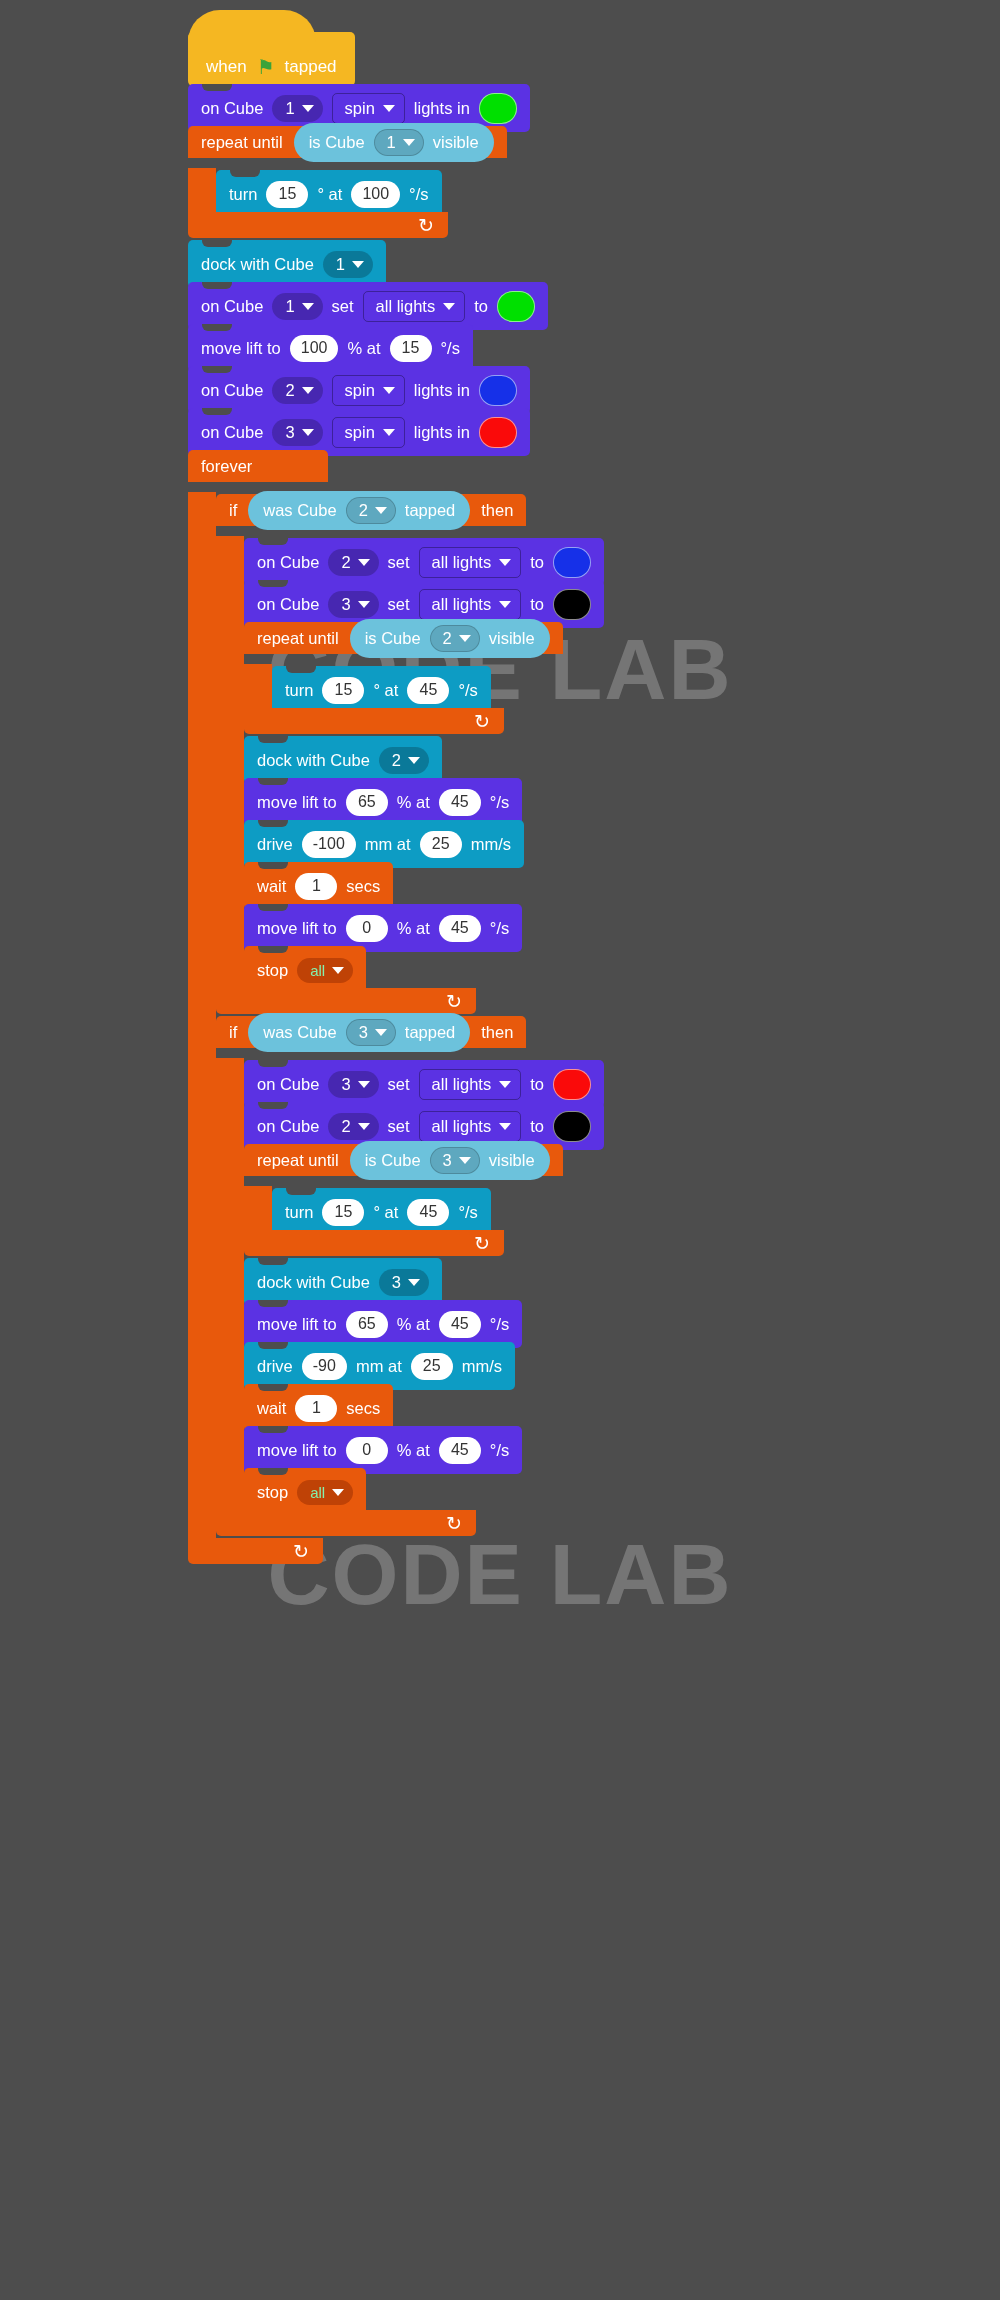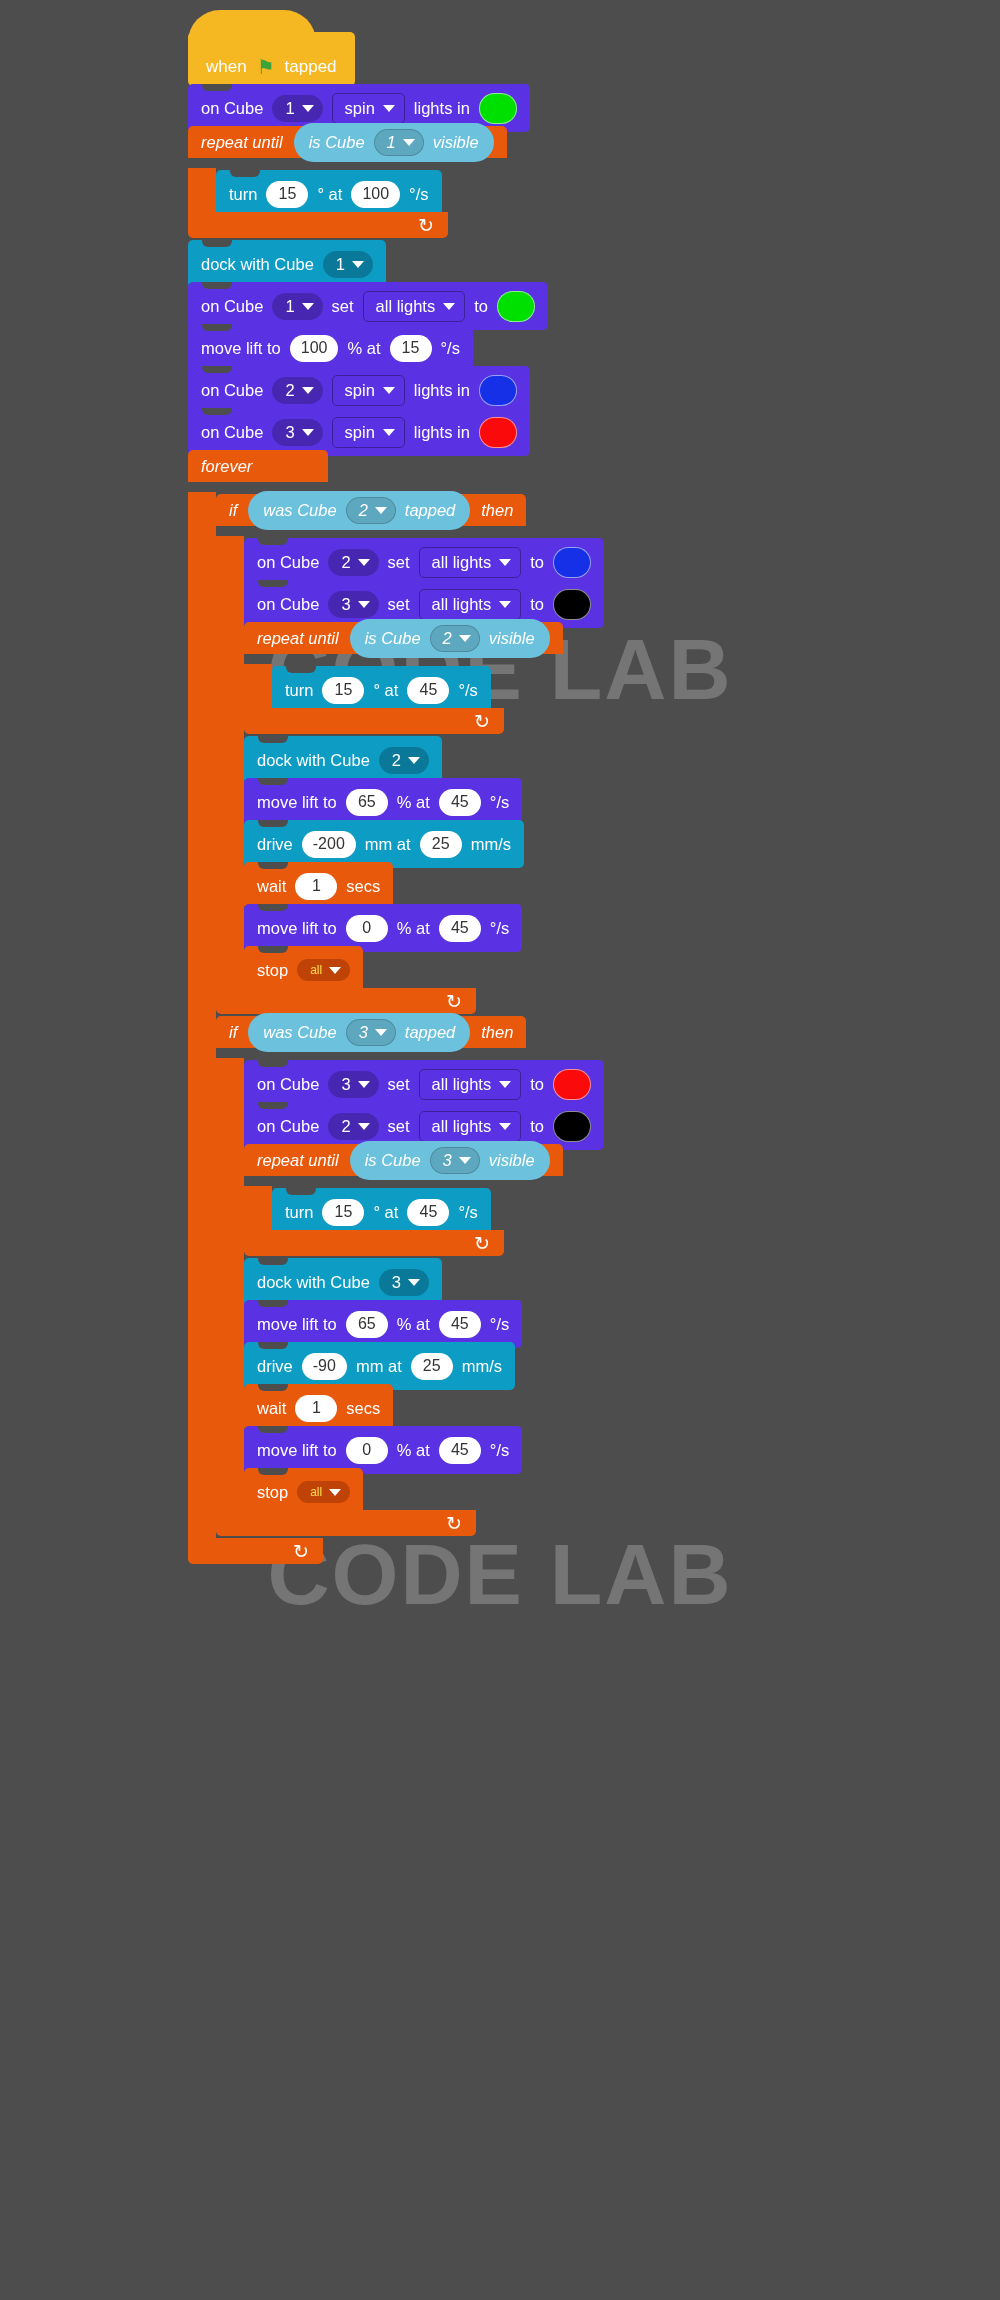--- a/index.html
+++ b/index.html
@@ -65,21 +65,21 @@
   }
   .drop-box {
     background:transparent; border:1.4px solid rgba(0,0,0,.32);
     border-radius:5px; padding:5px 9px 5px 12px;
     display:inline-flex; align-items:center; gap:8px;
     font-size:16.5px; color:#fff;
   }
   .drop-orange {
     background:#bf4206; border-radius:14px;
     padding:4px 9px 4px 13px; display:inline-flex; align-items:center; gap:7px;
-    font-size:12px; color:#fde047;
+    font-size:15px; color:#86efac;
   }
   .num {
     background:#fff; color:#343434; border-radius:14px;
     min-width:42px; height:27px; padding:0 11px;
     display:inline-flex; align-items:center; justify-content:center;
     font-size:16px;
   }
   .caret {
     width:0;height:0;border-left:6px solid transparent;border-right:6px solid transparent;
     border-top:7px solid #fff; display:inline-block;
@@ -99,21 +99,21 @@
     background:rgba(0,0,0,.13); border:1.2px solid rgba(0,0,0,.18);
     border-radius:14px; padding:3px 8px 3px 12px;
     display:inline-flex; align-items:center; gap:7px;
   }
 
   
   .c-wrap { position:absolute; }
   .c-head {
     position:absolute; display:flex; align-items:center;
     background:#e8590c; border-radius:5px 5px 0 0;
-    color:#fff; font-size:16.5px; padding:0 13px; gap:11px; height:32px;font-style:italic;
+    color:#fff; font-size:16.5px; padding:0 13px; gap:11px; height:32px;
   }
   .c-spine { position:absolute; background:#e8590c; width:28px; }
   .c-foot  { position:absolute; background:#e8590c; height:26px; border-radius:0 0 5px 5px;
              display:flex; align-items:center; justify-content:flex-end; padding-right:14px; }
   .loop-arrow { color:#fff; font-size:19px; line-height:1; transform:scaleX(-1); }
   .flag { font-size:20px; line-height:1; }
 </style>
 </head>
 <body>
 
@@ -294,21 +294,21 @@
     </div>
     <div class="blk c-purple notch-top" style="left: 244px; top: 778px;">
       <span class="lbl">move lift to</span>
       <span class="num">65</span>
       <span class="lbl">% at</span>
       <span class="num">45</span>
       <span class="lbl">°/s</span>
     </div>
     <div class="blk c-teal notch-top" style="left: 244px; top: 820px;">
       <span class="lbl">drive</span>
-      <span class="num">-200</span>
+      <span class="num">-100</span>
       <span class="lbl">mm at</span>
       <span class="num">25</span>
       <span class="lbl">mm/s</span>
     </div>
     <div class="blk c-orange notch-top" style="left: 244px; top: 862px;">
       <span class="lbl">wait</span>
       <span class="num">1</span>
       <span class="lbl">secs</span>
     </div>
     <div class="blk c-purple notch-top" style="left: 244px; top: 904px;">

